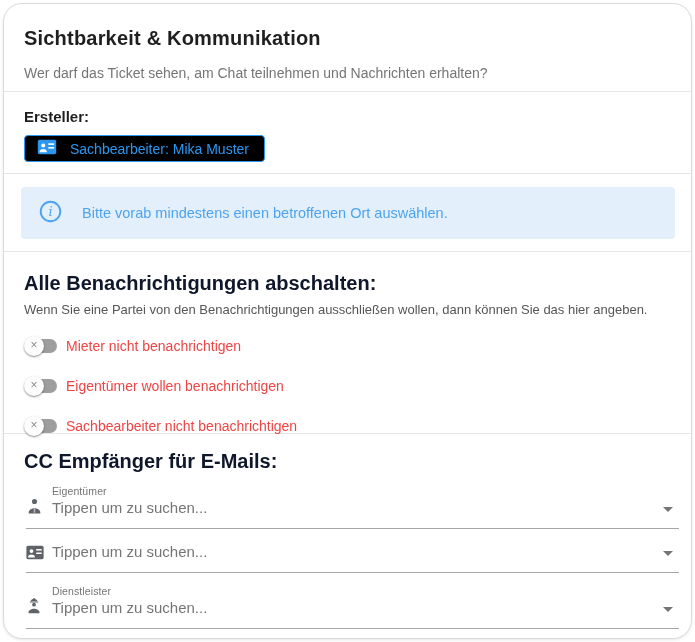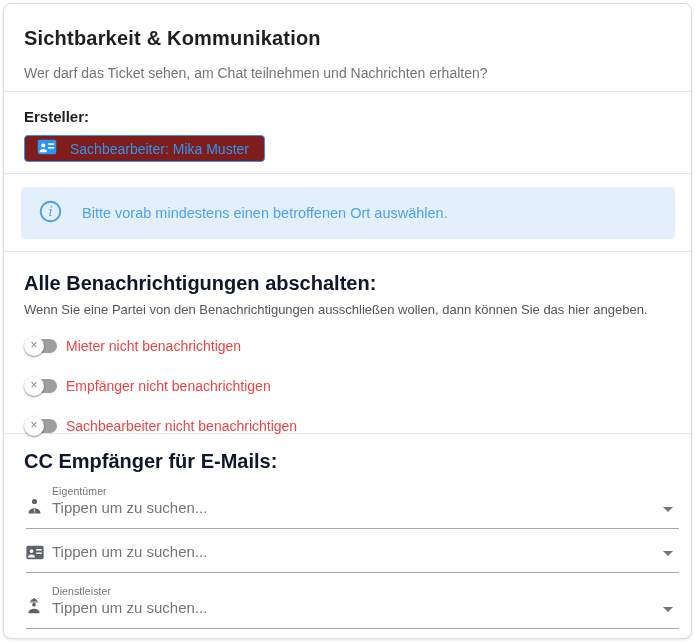--- a/index.html
+++ b/index.html
@@ -1,36 +1,36 @@
 <!DOCTYPE html>
 <html><head>
 <meta charset="utf-8">
 <style>
   * { box-sizing: border-box; margin: 0; padding: 0; }
   html, body { width: 695px; height: 642px; background: #fff; font-family: "Liberation Sans", sans-serif; }
   .card {
     position: absolute; left: 3px; top: 3px; width: 689px; height: 636px;
-    background: #fff; border: 1px solid #dcdcdc; border-radius: 8px;
+    background: #fff; border: 1px solid #dcdcdc; border-radius: 19px;
     box-shadow: 0 1px 3px rgba(0,0,0,.10);
     overflow: hidden;
   }
   .section { border-top: 1px solid #e6e6e6; }
   .section:first-child { border-top: none; }
 
   
   .sec-header { height: 87px; padding: 23px 20px 0 20px; }
   .page-title { font-size: 20px; font-weight: 700; color: #1f1f1f; letter-spacing: .2px; }
   .page-subtitle { margin-top: 15px; font-size: 14px; color: #757575; }
 
   
   .sec-ersteller { height: 82px; padding: 16px 20px 0 20px; }
   .field-label-bold { font-size: 15px; font-weight: 700; color: #1f1f1f; }
   .creator-btn {
     margin-top: 10px; display: inline-flex; align-items: center; gap: 13px;
-    height: 27px; padding: 0 15px 0 12px; background: #7f1d1d;
+    height: 27px; padding: 0 15px 0 12px; background: #000000;
     border: 1px solid #2b97f1; border-radius: 4px; cursor: pointer;
   }
   .creator-btn span.lbl { font-size: 14px; font-weight: 500; color: #2b97f1; }
 
   
   .sec-banner { height: 78px; padding: 13px 16px 0 17px; }
   .banner {
     height: 52px; background: #e3f0fb; border-radius: 4px;
     display: flex; align-items: center; padding: 0 18px; gap: 20px;
   }
@@ -114,21 +114,21 @@
         <span class="thumb">×</span>
       </span>
       <span class="tlabel">Mieter nicht benachrichtigen</span>
     </div>
 
     <div class="toggle-row">
       <span class="switch">
         <span class="track"></span>
         <span class="thumb">×</span>
       </span>
-      <span class="tlabel">Empfänger nicht benachrichtigen</span>
+      <span class="tlabel">Eigentümer wollen benachrichtigen</span>
     </div>
 
     <div class="toggle-row">
       <span class="switch">
         <span class="track"></span>
         <span class="thumb">×</span>
       </span>
       <span class="tlabel">Sachbearbeiter nicht benachrichtigen</span>
     </div>
   </div>

